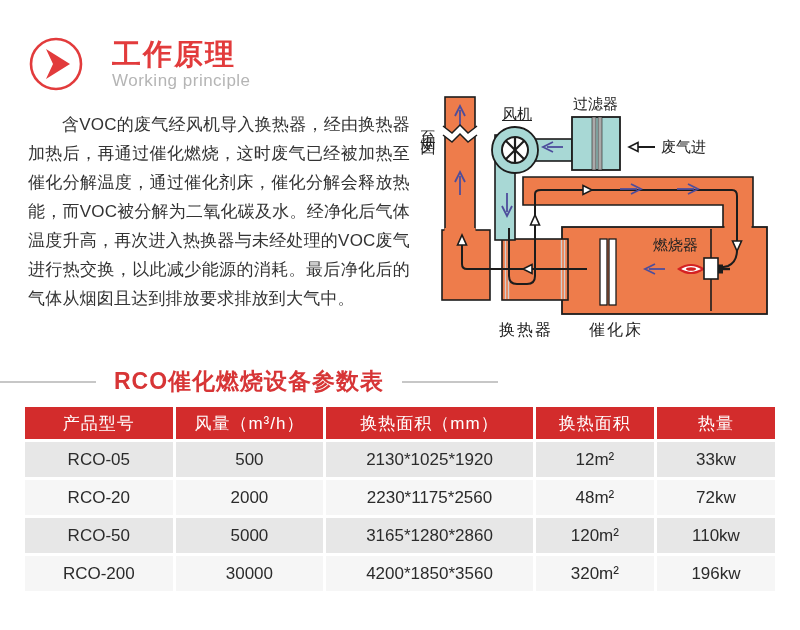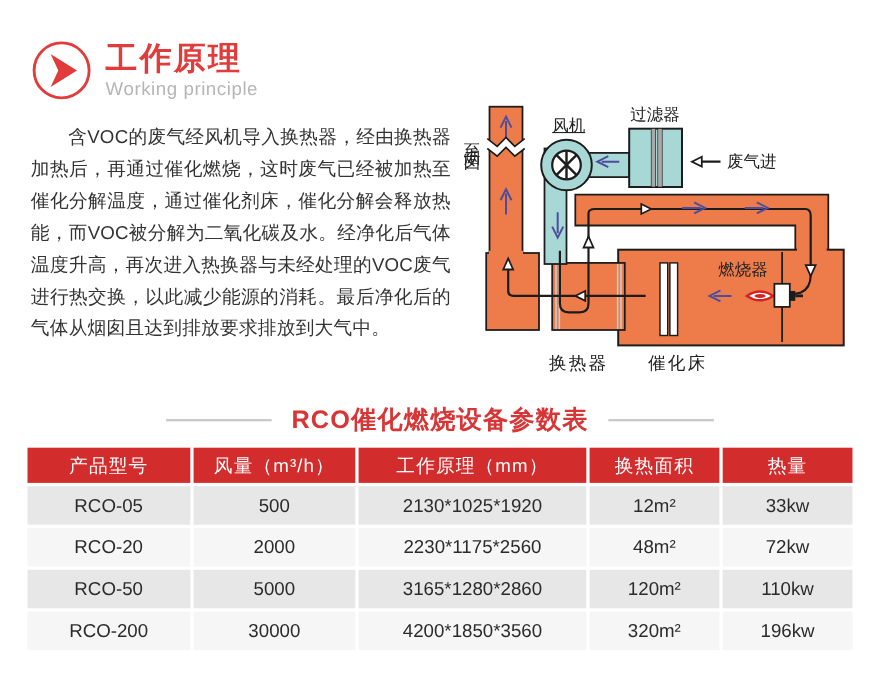--- a/index.html
+++ b/index.html
@@ -4,37 +4,37 @@
 <style>
   html,body{margin:0;padding:0;}
   body{
     width:800px;height:630px;position:relative;overflow:hidden;
     background:#ffffff;
     font-family:"Liberation Sans","DejaVu Sans",sans-serif;
   }
   
   .hdr{position:absolute;left:28px;top:36px;display:flex;align-items:center;}
   .hdr-icon{width:56px;height:56px;flex:0 0 auto;}
-  .hdr-text{margin-left:12px;}
+  .hdr-text{margin-left:28px;}
   .page-title{font-size:29px;font-weight:700;color:#e23b3c;letter-spacing:2px;line-height:32px;}
   .page-subtitle{font-size:17px;color:#b5b5b5;letter-spacing:0.5px;margin-top:1px;}
   
   .intro{
     position:absolute;left:28px;top:110px;width:382px;
     font-size:17px;line-height:29px;color:#333333;
     text-align:justify;text-indent:2em;letter-spacing:0.2px;
   }
   
   .diagram{position:absolute;left:415px;top:80px;width:385px;height:278px;}
   .diagram svg{position:absolute;left:0;top:0;}
   .dlabel{position:absolute;font-size:15px;color:#222;white-space:nowrap;}
   .dlabel.vert{writing-mode:vertical-rl;letter-spacing:5px;}
   .dlabel.big{font-size:16px;letter-spacing:2px;}
   
-  .sec-row{position:absolute;left:0;top:366px;width:800px;display:flex;align-items:center;justify-content:center;gap:18px;}
+  .sec-row{position:absolute;left:0;top:366px;width:800px;display:flex;align-items:center;justify-content:flex-start;gap:18px;}
   .sec-line{width:96px;height:2px;background:#c7c7c7;}
   .sec-title{font-size:23px;font-weight:700;color:#d73536;letter-spacing:1px;}
   
   table.spec{
     position:absolute;left:22px;top:404px;width:756px;
     border-collapse:separate;border-spacing:3px;table-layout:fixed;
   }
   table.spec th{
     background:#d32c2c;color:#ffffff;font-size:17px;font-weight:500;
     height:32px;text-align:center;padding:0;letter-spacing:1px;
@@ -180,21 +180,21 @@
     <col style="width:20%">
       <col style="width:20%">
       <col style="width:28%">
       <col style="width:16%">
       <col style="width:16%">
   </colgroup>
   <thead>
     <tr>
         <th>产品型号</th>
         <th>风量（m³/h）</th>
-        <th>工作原理（mm）</th>
+        <th>换热面积（mm）</th>
         <th>换热面积</th>
         <th>热量</th>
       </tr>
   </thead>
   <tbody>
       <tr>
         <td>RCO-05</td>
         <td>500</td>
         <td>2130*1025*1920</td>
         <td>12m²</td>

